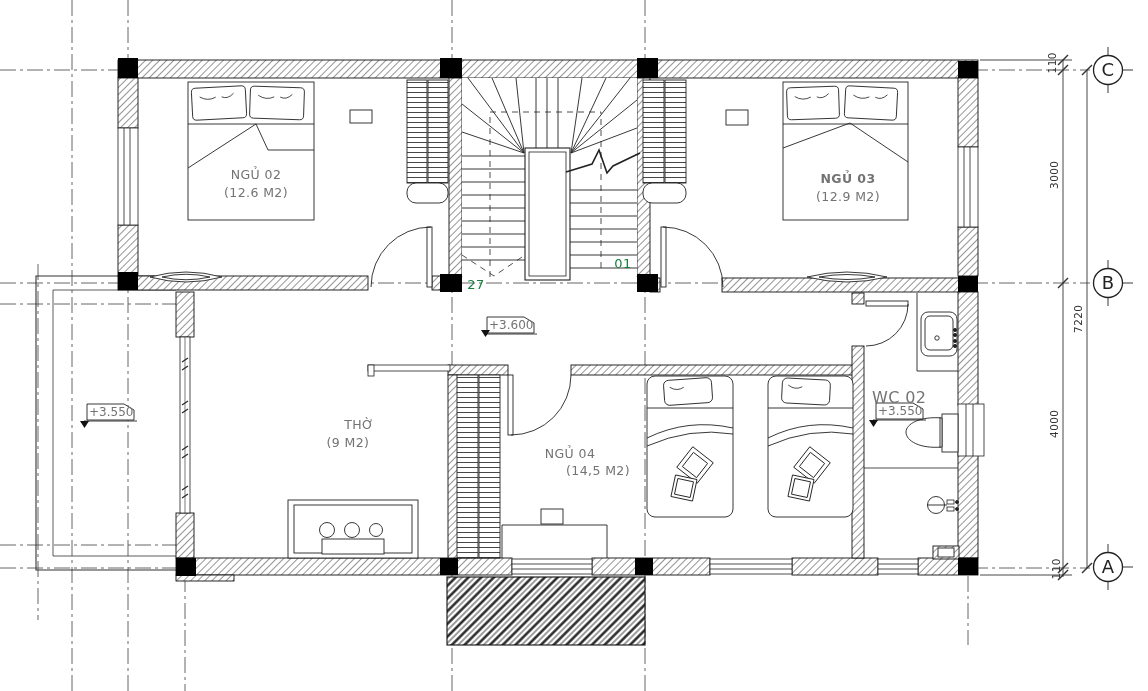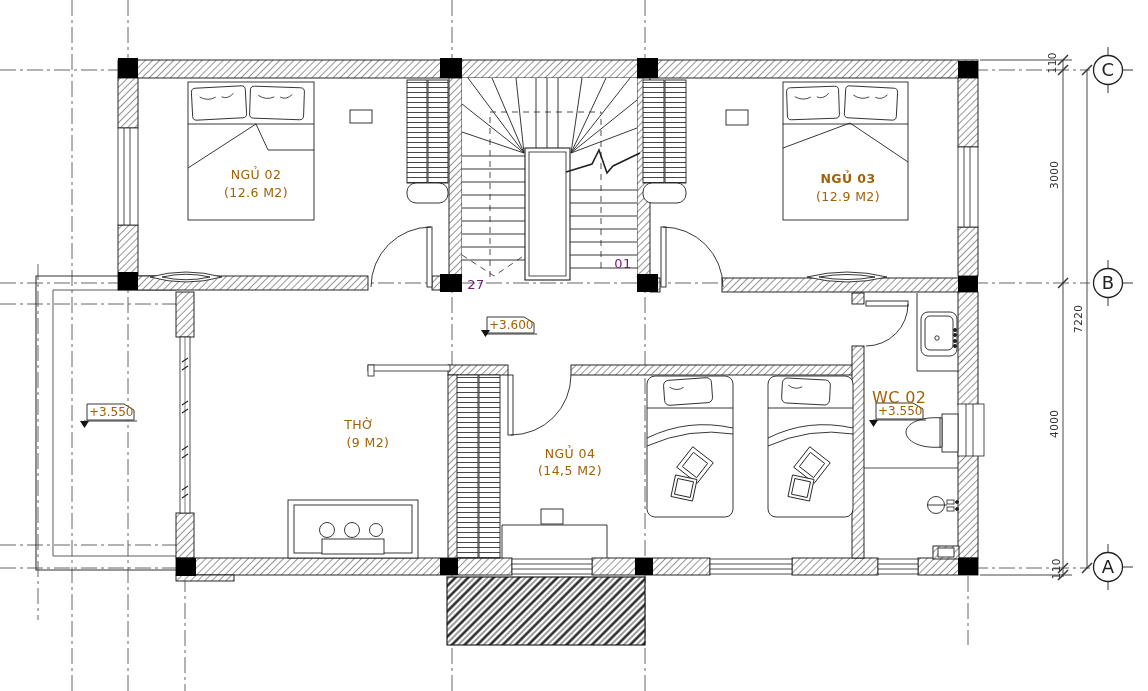--- a/index.html
+++ b/index.html
@@ -1,22 +1,22 @@
 <!DOCTYPE html>
 <html><head>
 <meta charset="utf-8">
 <style>
   html,body{margin:0;padding:0;background:#fff;}
   #canvas{position:relative;width:1148px;height:691px;background:#fff;overflow:hidden;
           font-family:"DejaVu Sans",sans-serif;}
   #plan-svg{position:absolute;left:0;top:0;}
-  .lbl{position:absolute;font:12.5px "DejaVu Sans",sans-serif;color:#a16207;
+  .lbl{position:absolute;font:12.5px "DejaVu Sans",sans-serif;color:#737373;
        text-align:center;letter-spacing:.4px;white-space:nowrap;line-height:1.1;}
   .badge-txt{font-size:12px;letter-spacing:0;}
-  .stair-num{font-size:13px;color:#701a75;}
+  .stair-num{font-size:13px;color:#15803d;}
   .wc-txt{font-size:16px;}
   .glabel{font-size:18px;color:#222;width:28px;height:21px;}
   .dim{font-size:10.5px;color:#333;width:44px;transform:rotate(-90deg);transform-origin:center;}
   .dim-s{width:36px;}
 </style>
 </head>
 <body>
 
 <div id="canvas">
 
@@ -359,24 +359,24 @@
   </g>
 </svg>
 
 <div class="lbl" style="left:196px;top:168px;width:120px;">NGỦ 02</div>
 <div class="lbl" style="left:196px;top:186px;width:120px;">(12.6 M2)</div>
 
 <div class="lbl" style="left:788px;top:172px;width:120px;font-weight:bold;">NGỦ 03</div>
 <div class="lbl" style="left:788px;top:190px;width:120px;">(12.9 M2)</div>
 
 <div class="lbl" style="left:299px;top:418px;width:120px;">THỜ</div>
-<div class="lbl" style="left:308px;top:436px;width:120px;">(9 M2)</div>
+<div class="lbl" style="left:288px;top:436px;width:120px;">(9 M2)</div>
 
 <div class="lbl" style="left:510px;top:447px;width:120px;">NGỦ 04</div>
-<div class="lbl" style="left:510px;top:464px;width:120px;">(14,5 M2)</div>
+<div class="lbl" style="left:510px;top:464px;width:120px;text-align:right;">(14,5 M2)</div>
 
 <div class="lbl wc-txt" style="left:872px;top:389px;width:52px;">WC 02</div>
 
 <div class="lbl badge-txt" style="left:489px;top:318.5px;width:38px;">+3.600</div>
 <div class="lbl badge-txt" style="left:89px;top:405.5px;width:38px;">+3.550</div>
 <div class="lbl badge-txt" style="left:878px;top:404.5px;width:38px;">+3.550</div>
 
 <div class="lbl stair-num" style="left:609px;top:257px;width:28px;">01</div>
 <div class="lbl stair-num" style="left:462px;top:278px;width:28px;">27</div>
 

